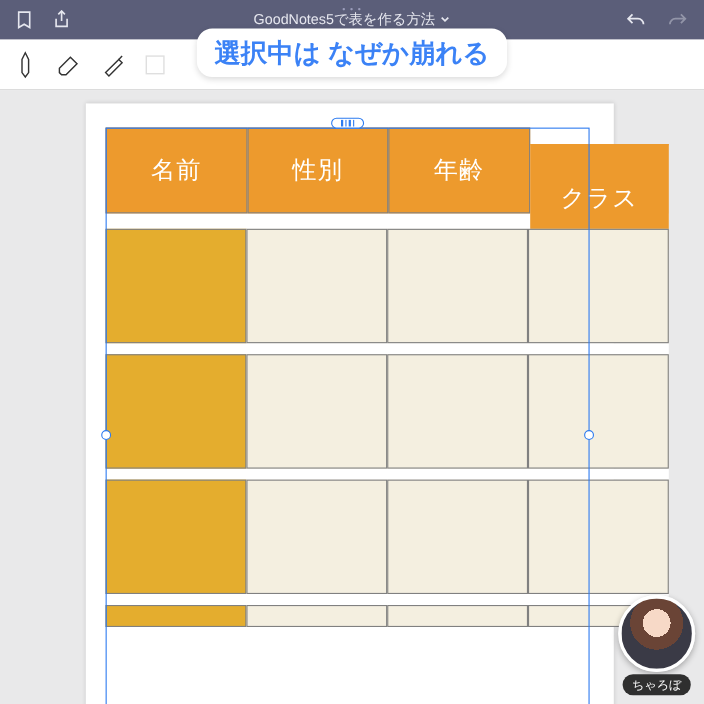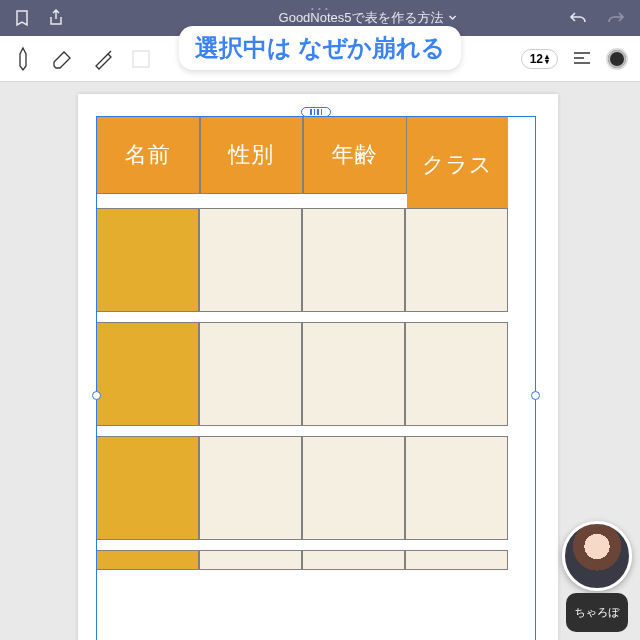--- a/index.html
+++ b/index.html
@@ -1,46 +1,46 @@
 <!DOCTYPE html>
 <html><head>
 <meta charset="utf-8">
 <style>
   * { box-sizing: border-box; margin: 0; padding: 0; }
   html, body { width: 640px; height: 640px; font-family: -apple-system, "Hiragino Sans", sans-serif; background:#f4f4f4; }
   .titlebar { height:36px; background:#5b5e79; display:flex; align-items:center; padding:0 14px; color:#e6e7ef; position:relative; }
   .titlebar .left, .titlebar .right { display:flex; gap:18px; align-items:center; }
-  .titlebar .center { position:absolute; left:50%; transform:translateX(-50%); font-size:13px; display:flex; align-items:center; gap:4px;margin-left:48px; }
+  .titlebar .center { position:absolute; left:50%; transform:translateX(-50%); font-size:13px; display:flex; align-items:center; gap:4px; }
   .dots { position:absolute; left:50%; top:4px; transform:translateX(-50%); font-size:8px; letter-spacing:1px; color:#9b9dbb;}
   .toolbar { height:46px; background:#fff; border-bottom:1px solid #d9d9d9; display:flex; align-items:center; padding:0 12px; gap:14px; position:relative;}
   .toolbar .spacer { flex:1; }
   .toolbar .group { display:flex; gap:14px; align-items:center;}
   .size-pill { display:flex; align-items:center; gap:2px; font-size:12px; background:#fff; border:1px solid #ccc; border-radius:14px; padding:2px 8px; font-weight:600;}
   .size-pill .arrows { display:flex; flex-direction:column; line-height:5px; font-size:8px;}
   .dot-btn { width:22px; height:22px; border-radius:50%; background:#2c2c2c; border:2px solid #dcdcdc; box-shadow:0 0 0 2px #bbb inset;}
   .canvas-area { position:absolute; top:82px; left:0; right:0; bottom:0; background:#e9e9ea; overflow:hidden;}
   .page { position:absolute; left:78px; top:12px; width:480px; height:640px; background:#ffffff; box-shadow:0 0 4px rgba(0,0,0,.15);}
   .sel-frame { position:absolute; left:18px; top:22px; width:440px; height:560px; border:1px solid #2d7bf0; }
   .sel-handle { position:absolute; width:9px; height:9px; background:#fff; border:1.5px solid #2d7bf0; border-radius:50%; }
   .sel-top { position:absolute; left:50%; top:-10px; transform:translateX(-50%);}
   .sel-top .bar { width:30px; height:10px; border:1.5px solid #2d7bf0; border-radius:5px; background:#fff; display:flex; align-items:center; justify-content:center; gap:2px;}
   .sel-top .bar span{width:1.5px;height:6px;background:#2d7bf0;}
-  .htable { position:absolute; left:18px; top:22px; width:412px; }
+  .htable { position:absolute; left:18px; top:22px; width:512px; }
   .hrow { display:flex; height:78px; }
   .hcell { flex:1; border:1px solid #808080; background:#ed9a2d; color:#fff; display:flex; align-items:center; justify-content:center; font-size:22px; letter-spacing:1px;}
   .hcell.last{border:none;}
   .gap { height:14px; background:#fff;}
   .brow { display:flex; height:104px; }
   .bcell { flex:1; border:1px solid #808080; background:#f4efe0;}
   .bcell.first{ background:#e4ad2e; }
   .gap2{height:10px;background:#fff;}
   .callout { position:absolute; top:26px; left:50%; transform:translateX(-50%); background:#fff; color:#3b82f6; font-weight:700; font-size:24px; padding:6px 16px; border-radius:14px; white-space:nowrap; box-shadow:0 2px 6px rgba(0,0,0,.15); z-index:50;}
   .avatar { position:absolute; right:8px; bottom:8px; z-index:60; text-align:center;}
   .avatar .circ { width:70px; height:70px; border-radius:50%; background:radial-gradient(circle at 50% 35%, #f7d9c7 0 24%, #6a4436 24% 46%, #3a3a46 46% 100%); border:3px solid #fff; box-shadow:0 2px 6px rgba(0,0,0,.3);}
-  .avatar .tag { background:#2f2f2f; color:#fff; font-size:11px; padding:12px 8px; border-radius:10px; margin-top:2px; display:inline-block;text-align:right;}
+  .avatar .tag { background:#2f2f2f; color:#fff; font-size:11px; padding:2px 8px; border-radius:10px; margin-top:2px; display:inline-block;text-align:right;}
   svg { display:block; }
 </style>
 </head>
 <body>
 
 <div class="titlebar">
   <span class="dots">• • •</span>
   <div class="left">
     <span>
       <svg width="16" height="18" viewBox="0 0 16 18" fill="none" stroke="#e6e7ef" stroke-width="1.5">
@@ -91,56 +91,41 @@
           <path d="M18 8l3-3"></path>
         </svg>
     </span>
     <span style="opacity:.15">
       <svg width="22" height="22" viewBox="0 0 22 22" fill="none" stroke="#333" stroke-width="1.3">
           <rect x="3" y="3" width="16" height="16"></rect>
         </svg>
     </span>
   </div>
   <div class="spacer"></div>
-  <div class="group">
-    <div class="size-pill">
-      <span>12</span>
-      <span class="arrows">
-          <span>▴</span>
-          <span>▾</span>
-        </span>
-    </div>
-    <span>
-      <svg width="20" height="16" viewBox="0 0 20 16" stroke="#333" stroke-width="1.6">
-          <path d="M2 2h16M2 7h10M2 12h16"></path>
-        </svg>
-    </span>
-    <div class="dot-btn"></div>
-  </div>
 </div>
 
 <div class="callout">
   <span>選択中は なぜか崩れる</span>
 </div>
 
 <div class="canvas-area">
   <div class="page">
 
     <div class="htable">
       <div class="hrow">
         <div class="hcell">
             <span>名前</span>
           </div>
         <div class="hcell">
             <span>性別</span>
           </div>
         <div class="hcell">
             <span>年齢</span>
           </div>
-        <div class="hcell last" style="background:#ed9a2d;border-top:1px solid #ed9a2d;height:96px;margin-top:0">
+        <div class="hcell last" style="background:#ed9a2d;border-top:1px solid #ed9a2d;height:96px;margin-top:15px">
             <span>クラス</span>
           </div>
       </div>
       <div class="gap"></div>
       <div class="brow">
         <div class="bcell first"></div>
         <div class="bcell"></div>
         <div class="bcell"></div>
         <div class="bcell"></div>
       </div>

